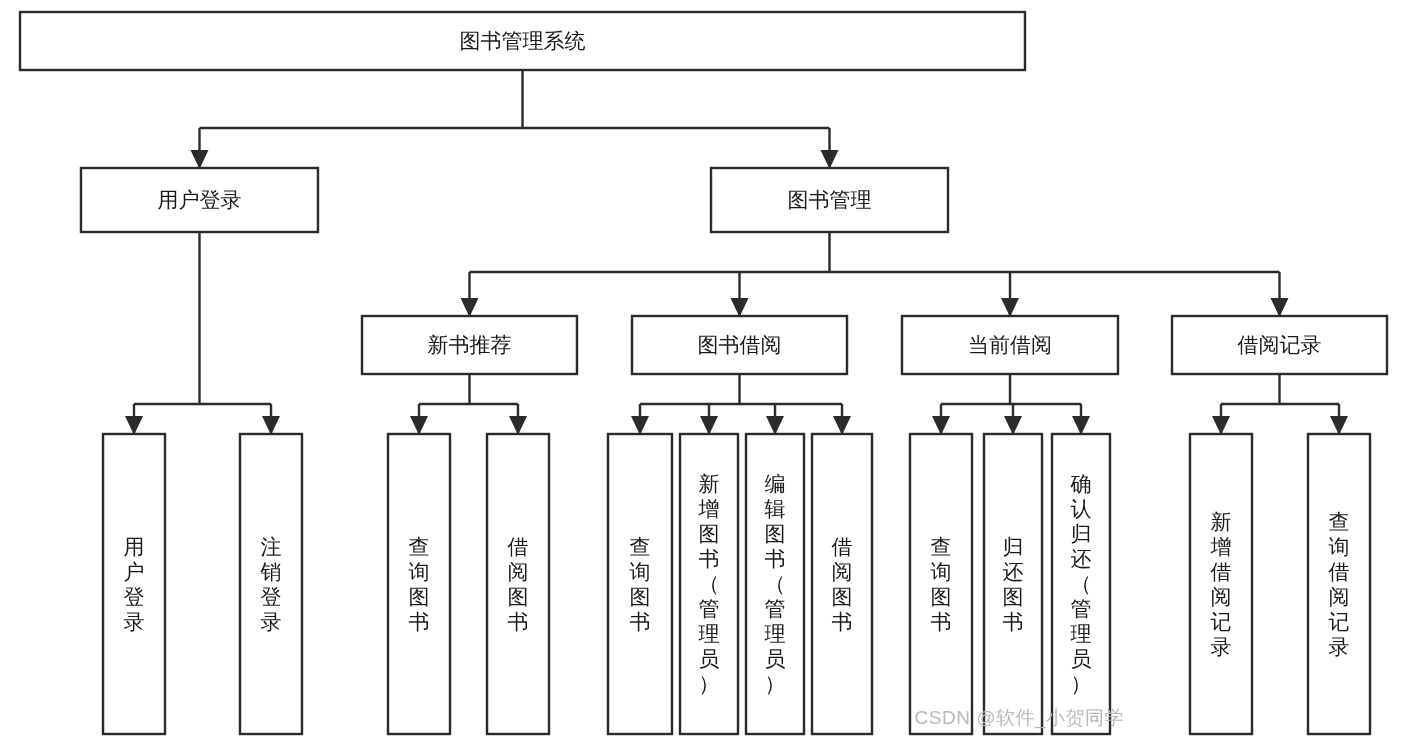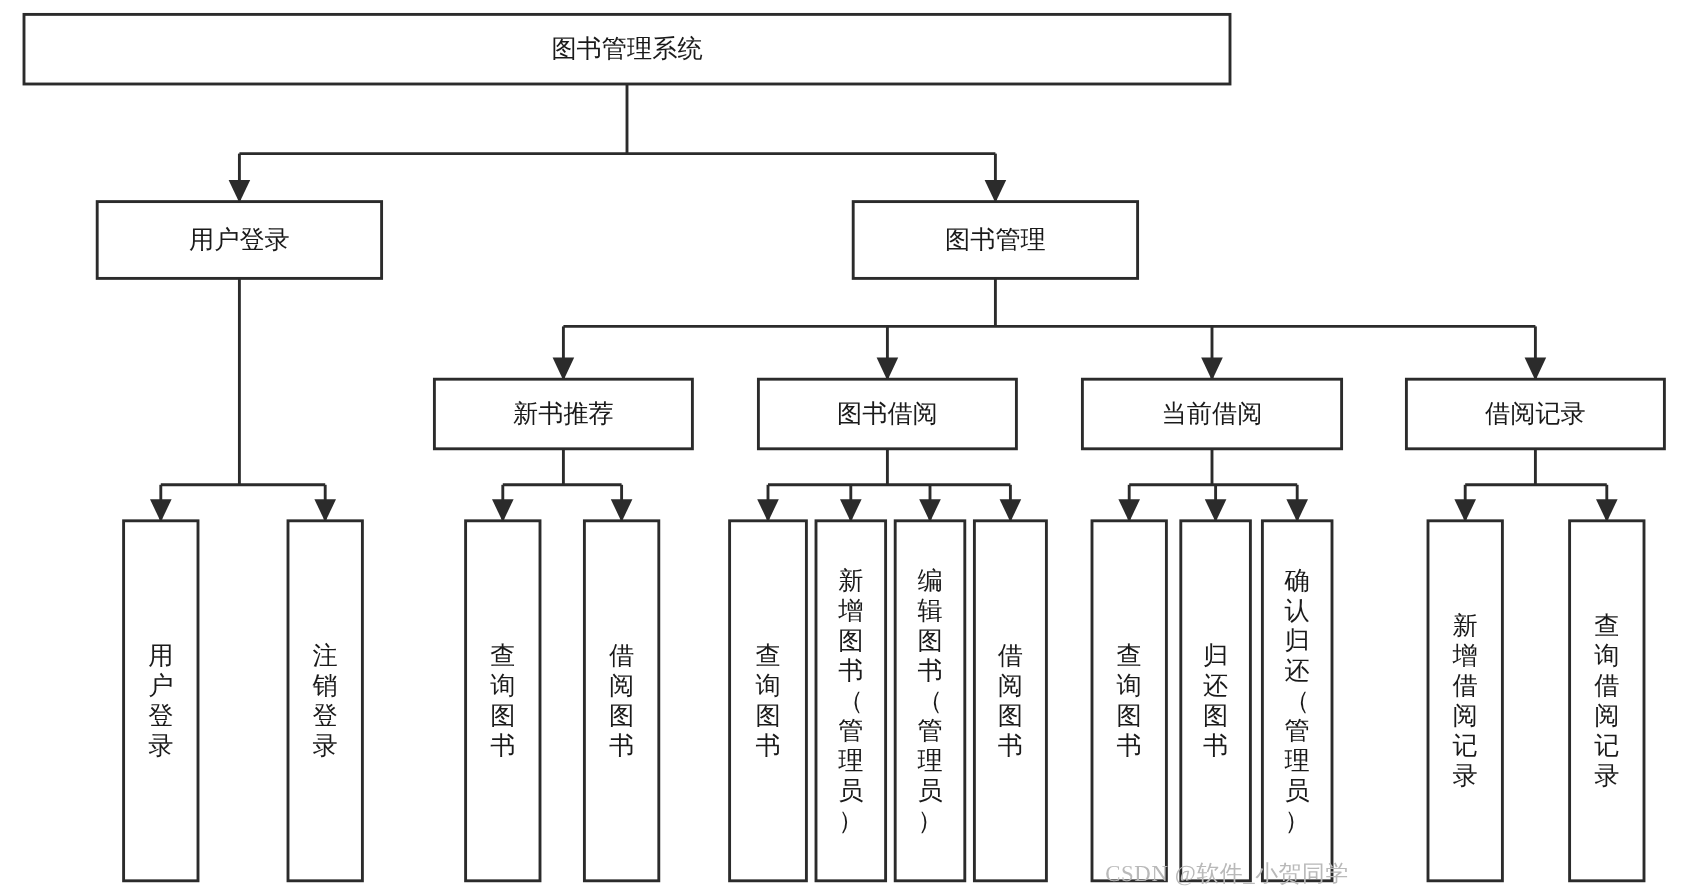--- a/index.html
+++ b/index.html
@@ -50,22 +50,22 @@
   }
   .node-label-v {
     font-family: "Liberation Sans", "DejaVu Sans", sans-serif;
     font-size: 21px;
     fill: #1a1a1a;
     text-anchor: middle;
   }
   .watermark-text {
     position: absolute;
     right: 14px;
-    bottom: 6px;
-    font-family: Liberation Serif, serif;
+    bottom: 16px;
+    font-family: Liberation Sans, sans-serif;
     font-size: 19px;
     color: #b9b9b9;
     white-space: nowrap;
     letter-spacing: 0.5px;
     user-select: none;
   }
 </style>
 </head>
 <body>
 

